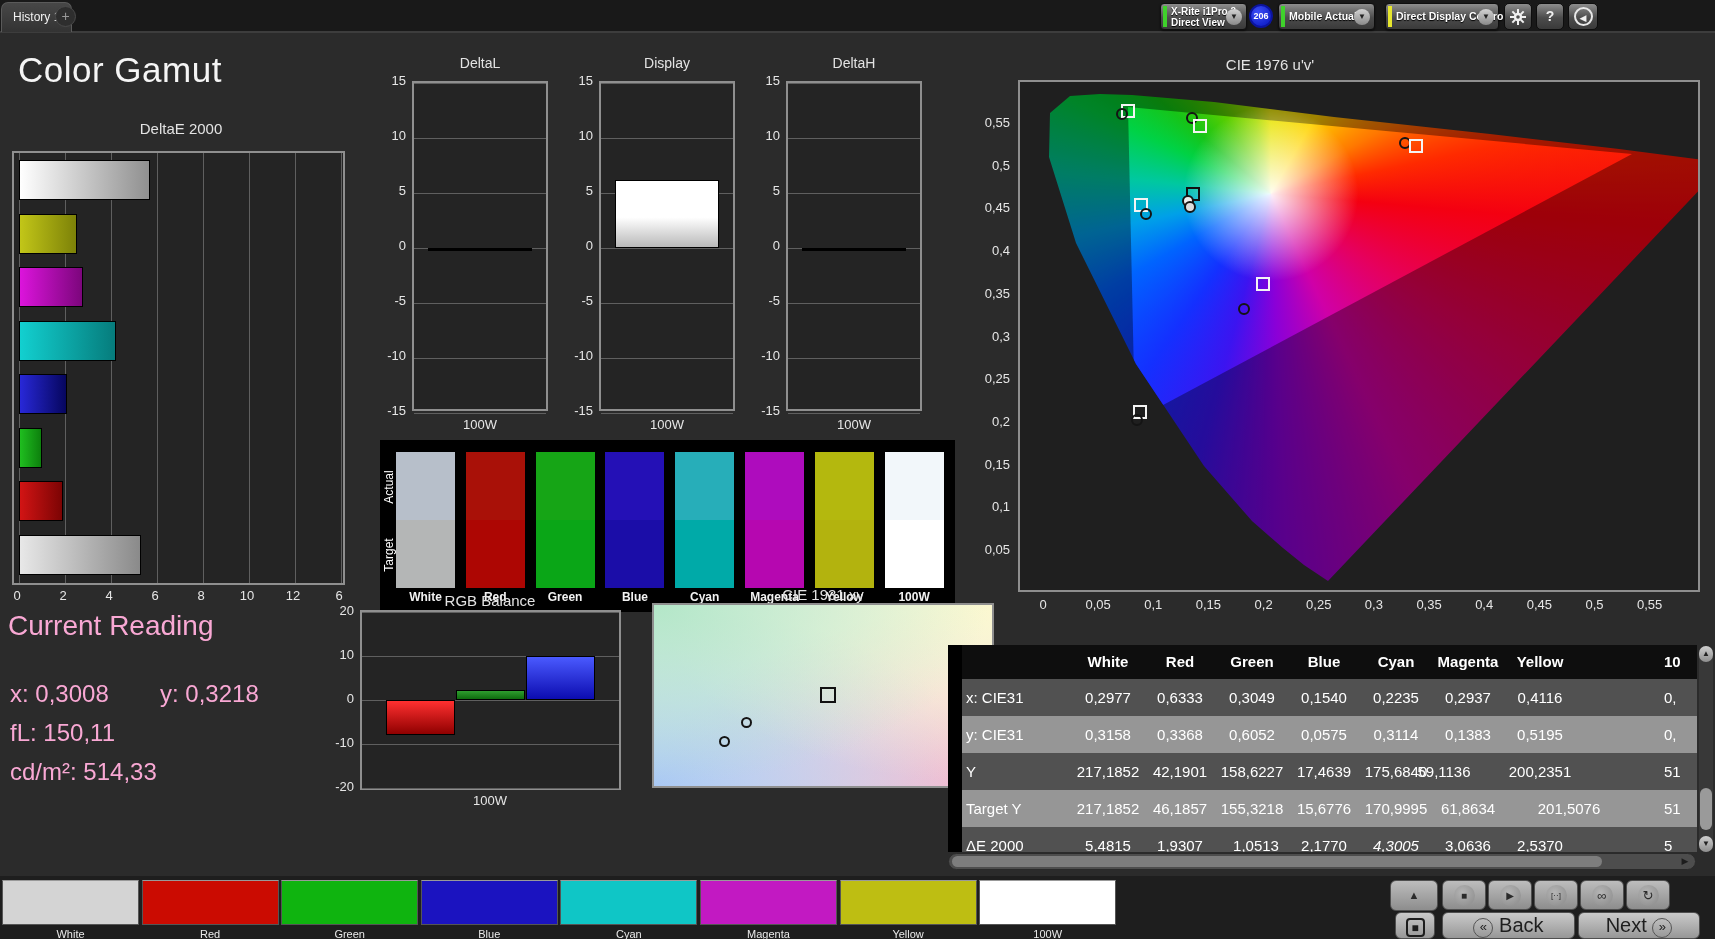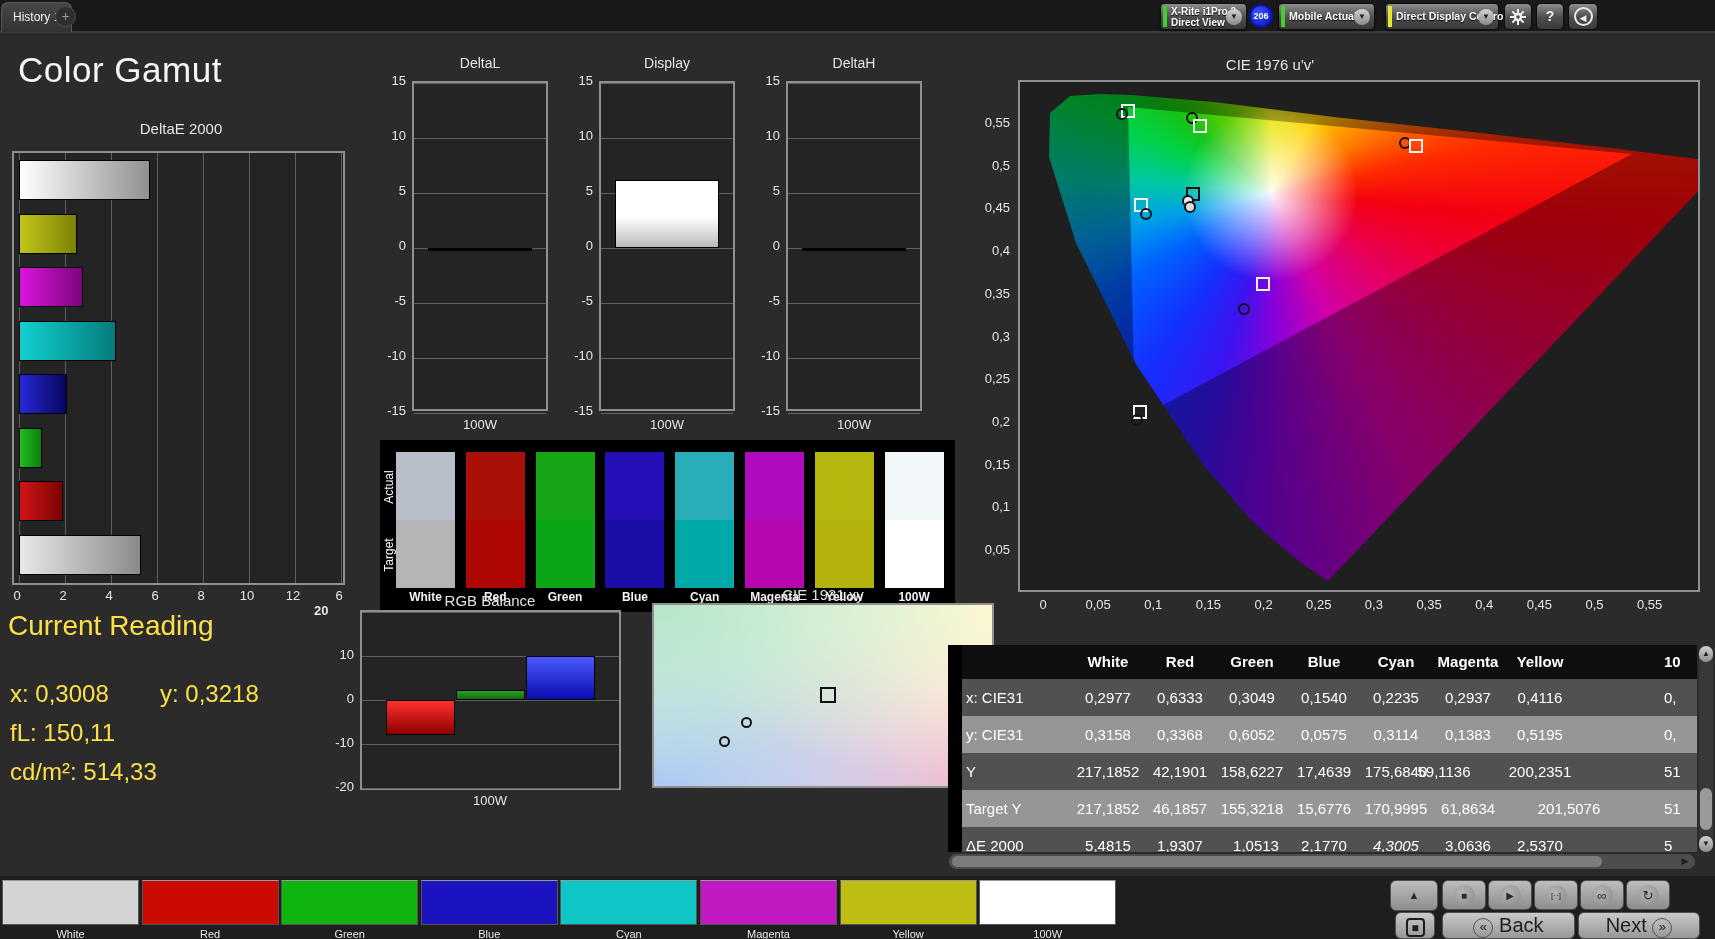--- a/index.html
+++ b/index.html
@@ -28,21 +28,21 @@
   .swpanel{position:absolute;left:380px;top:440px;width:575px;height:172px;background:#000;}
   .vlabel{position:absolute;color:#fff;font-size:12px;transform:rotate(-90deg);transform-origin:center;white-space:nowrap;}
   .swtile{position:absolute;box-sizing:border-box;}
   .swlab{position:absolute;color:#f2f2f2;font-size:12px;font-weight:bold;text-align:center;}
   
   .sq{position:absolute;width:14px;height:14px;border:2px solid #f4f4f4;box-sizing:border-box;z-index:6;}
   .sq.dark{border-color:#111;}
   .ci{position:absolute;width:12px;height:12px;border:2px solid #141414;border-radius:50%;box-sizing:border-box;z-index:6;}
   .covbox{position:absolute;left:418px;top:471px;width:264px;height:32px;border:1px solid #cacaca;background:rgba(40,40,40,.92);color:#f4f4f4;font-size:17px;text-align:center;line-height:31px;z-index:8;box-sizing:border-box;}
   
-  .cr{position:absolute;color:#fde047;white-space:nowrap;}
+  .cr{position:absolute;color:#f9a8d4;white-space:nowrap;}
   
   #mtable{position:absolute;left:948px;top:645px;width:749px;height:207px;overflow:hidden;}
   .thead{position:absolute;left:0;top:0;width:749px;height:34px;background:#0e0e0e;}
   .trow{position:absolute;left:0;width:749px;height:37px;}
   .tcell{position:absolute;color:#fff;font-size:15px;line-height:37px;white-space:nowrap;}
   .hcell{position:absolute;color:#fff;font-size:15px;font-weight:bold;line-height:34px;white-space:nowrap;}
   .gutter{position:absolute;left:0;top:0;width:14px;height:207px;background:#000;z-index:4;}
   
   .sbv{position:absolute;left:1699px;top:646px;width:14px;height:206px;background:#383838;border-radius:7px;}
   .sbbtn{position:absolute;left:0;width:14px;height:16px;background:linear-gradient(#cfcfcf,#8e8e8e);border-radius:7px;color:#222;font-size:8px;text-align:center;line-height:16px;}
@@ -327,21 +327,21 @@
       <div class="gl" style="left: 0px; top: 0px; width: 100%; height: 1px;"></div>
       <div class="gl" style="left: 0px; top: 44px; width: 100%; height: 1px;"></div>
       <div class="gl" style="left: 0px; top: 88px; width: 100%; height: 1px;"></div>
       <div class="gl" style="left: 0px; top: 132px; width: 100%; height: 1px;"></div>
       <div class="gl" style="left: 0px; top: 176px; width: 100%; height: 1px;"></div>
       <div class="bar" style="left: 24px; top: 88px; width: 69px; height: 35.2px; background: linear-gradient(rgb(255, 48, 48), rgb(143, 0, 0));"></div>
       <div class="bar" style="left: 94px; top: 77.88px; width: 69px; height: 10.12px; background: linear-gradient(rgb(47, 158, 47), rgb(14, 108, 14));"></div>
       <div class="bar" style="left: 164px; top: 44px; width: 69px; height: 44px; background: linear-gradient(rgb(74, 90, 255), rgb(12, 12, 176));"></div>
     </div>
   <div id="rgbticks">
-      <div class="tick" style="left: 314px; top: 603px; width: 40px; text-align: left; font-weight: bold;">20</div>
+      <div class="tick" style="left: 314px; top: 603px; width: 40px; text-align: right;">20</div>
       <div class="tick" style="left: 314px; top: 647px; width: 40px; text-align: right;">10</div>
       <div class="tick" style="left: 314px; top: 691px; width: 40px; text-align: right;">0</div>
       <div class="tick" style="left: 314px; top: 735px; width: 40px; text-align: right;">-10</div>
       <div class="tick" style="left: 314px; top: 779px; width: 40px; text-align: right;">-20</div>
     </div>
   <div class="xlab" style="left:405px;top:793px;width:170px;">100W</div>
 
   <div class="ctitle" style="left:738px;top:586px;width:170px;">CIE 1931 xy</div>
   <div class="plot" id="cie31plot" style="top:603px;height:185px;">
       <div class="sq dark" style="left: 166.42px; top: 81.725px; width: 16px; height: 16px;"></div>

